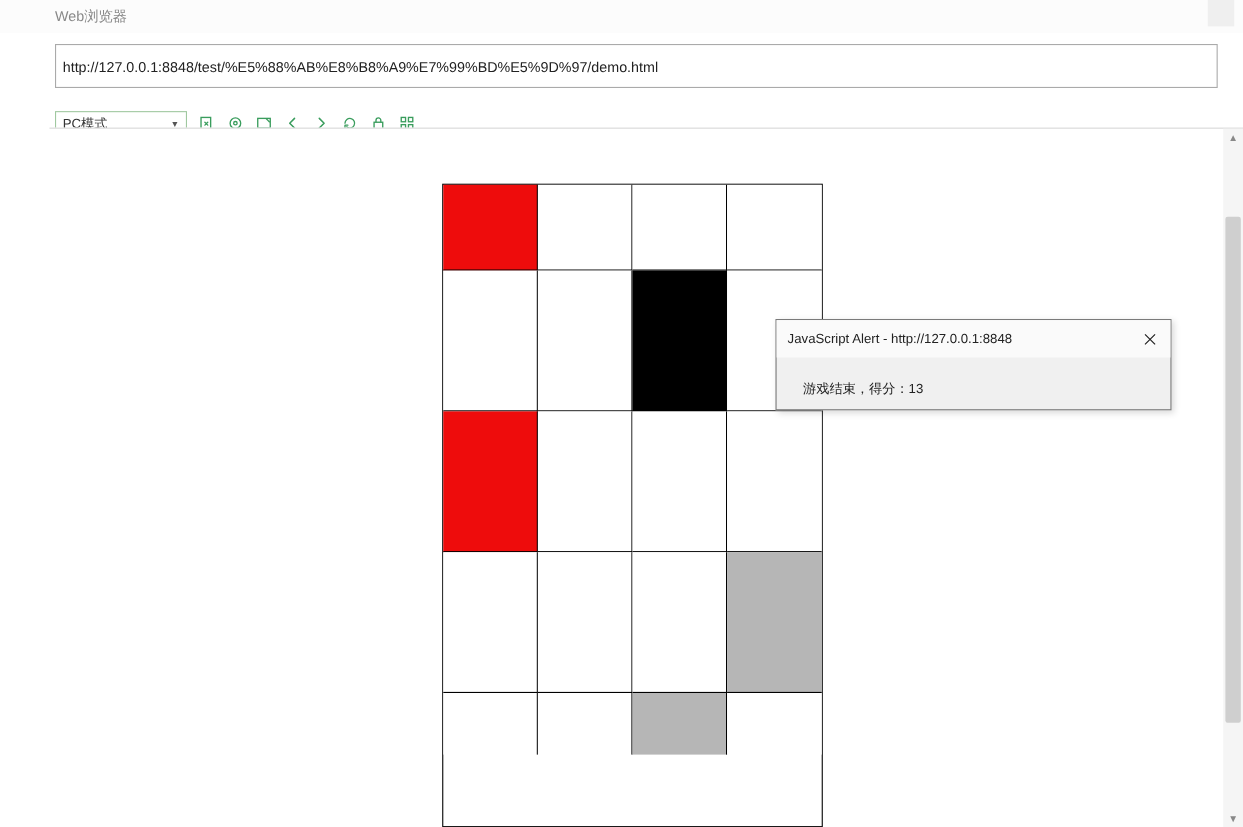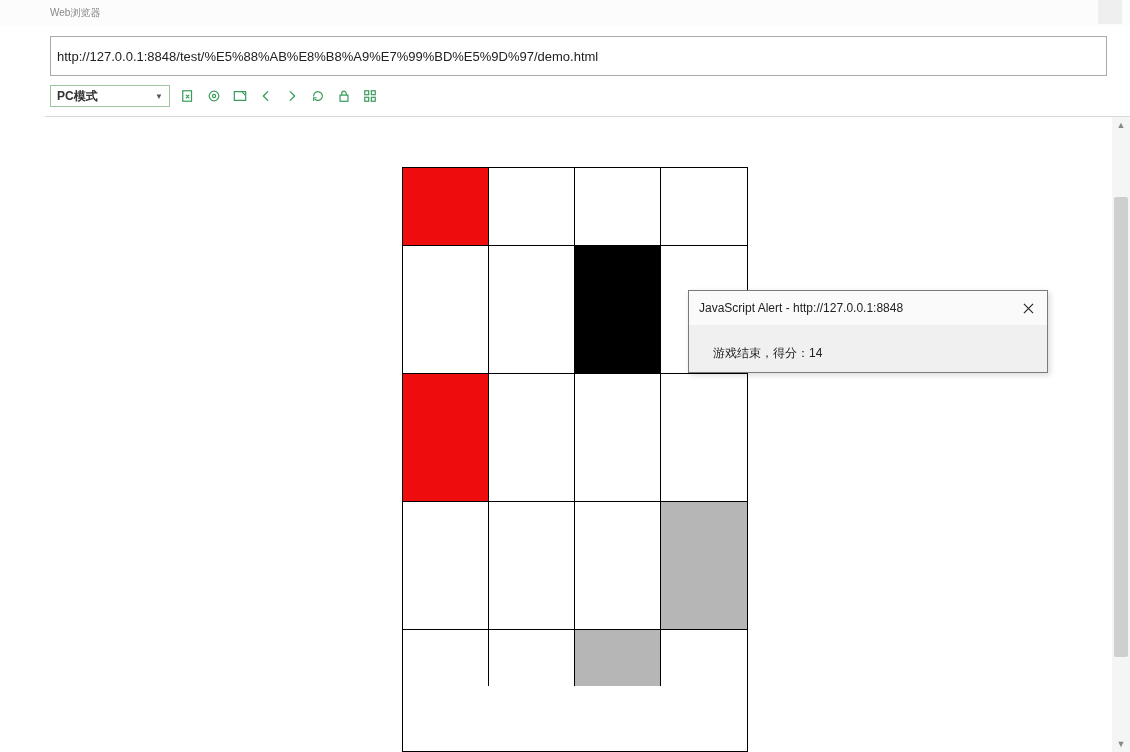--- a/index.html
+++ b/index.html
@@ -7,21 +7,21 @@
       font-family: "Microsoft YaHei", Arial, sans-serif;
       font-size: 12px;
       background: #fff;
       width: 1130px;
       height: 752px;
       overflow: hidden;
       position: relative;
     }
     .window-title {
       color: #888;
-      font-size: 10px;
+      font-size: 13px;
       padding: 6px 0 6px 50px;
       background: #fcfcfc;
     }
     .browser-chrome {
       padding: 10px 10px 0 50px;
     }
     .url-bar {
       width: 1057px;
       height: 40px;
       border: 1px solid #aaa;
@@ -30,23 +30,22 @@
       color: #222;
       font-family: Arial, sans-serif;
       display: flex;
       align-items: center;
       background: #fff;
     }
     .toolbar {
       display: flex;
       align-items: center;
       gap: 10px;
-      margin-top: 8px;
+      margin-top: 20px;
       height: 24px;
-      font-weight: bold;
     }
     .mode-select {
       width: 120px;
       height: 22px;
       border: 1px solid #a0c8a0;
       display: flex;
       align-items: center;
       justify-content: space-between;
       padding: 0 6px;
       font-size: 12px;
@@ -130,21 +129,21 @@
       position: absolute;
       left: 2px; right: 2px;
       top: 80px;
       height: 460px;
       background: #cfcfcf;
       border-radius: 2px;
     }
 
     .alert-dialog {
       position: absolute;
-      left: 688px;
+      left: 705px;
       top: 290px;
       width: 360px;
       background: #f0f0f0;
       border: 1px solid #7a7a7a;
       box-shadow: 2px 2px 6px rgba(0,0,0,0.15);
       font-family: "Microsoft YaHei", Arial, sans-serif;
     }
     .alert-titlebar {
       display: flex;
       justify-content: space-between;
@@ -305,14 +304,14 @@
 
 <div class="alert-dialog">
   <div class="alert-titlebar">
     <span>JavaScript Alert - http://127.0.0.1:8848</span>
     <span class="alert-close">
       <svg width="11" height="11" viewBox="0 0 12 12" stroke="currentColor" stroke-width="1.2">
           <path d="M1 1l10 10M11 1L1 11"></path>
         </svg>
     </span>
   </div>
-  <div class="alert-body">游戏结束，得分：14</div>
+  <div class="alert-body">游戏结束，得分：13</div>
 </div>
 
 </body></html>

